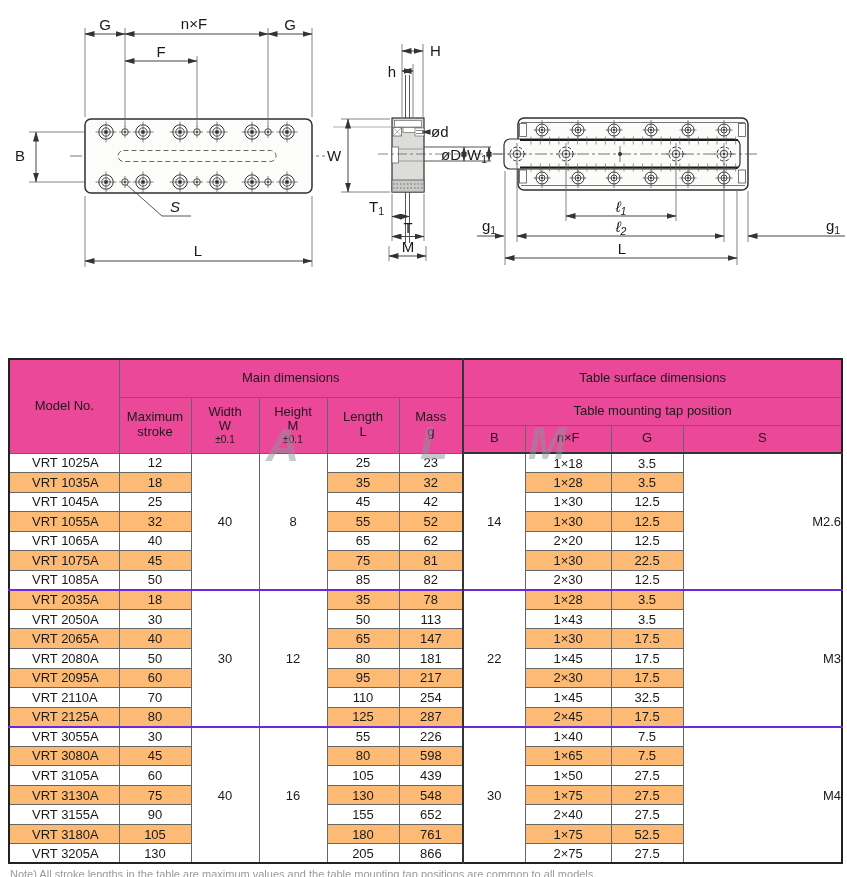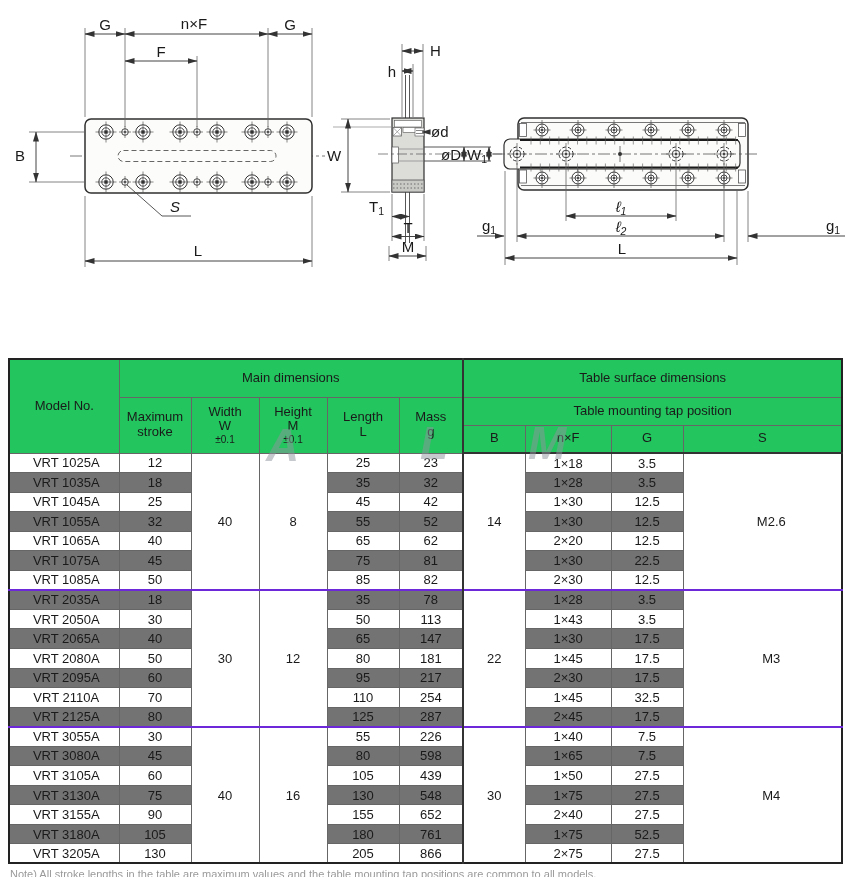--- a/index.html
+++ b/index.html
@@ -7,29 +7,29 @@
        font-family:"Liberation Sans",sans-serif;color:#1a1a1a}
   #drawing{position:absolute;top:0;left:0}
   .lbl{font-family:"Liberation Sans",sans-serif;font-size:15px;fill:#1a1a1a}
   .lbl .sub{font-size:10.5px}
   .it{font-style:italic}
   
   #spec{position:absolute;left:8px;top:358px;width:833px;border-collapse:collapse;
         table-layout:fixed;border:2px solid #222;font-size:13px}
   #spec th,#spec td{border:1px solid #666;text-align:center;padding:0;overflow:hidden;
         white-space:nowrap;font-weight:normal}
-  #spec thead th{background:#22c55e;line-height:1.12}
+  #spec thead th{background:#ec4899;line-height:1.12}
   #spec thead tr:nth-child(1){height:38px}
   #spec thead tr:nth-child(2){height:28px}
   #spec thead tr:nth-child(3){height:28px}
   #spec thead tr:nth-child(3) th{border-bottom:2px solid #333}
   #spec tbody tr{height:19.55px}
-  #spec td.model{text-align:center;padding-left:4px}
-  #spec td.stripe{background:#737373}
-  #spec td.scell{text-align:center;padding-left:18px}
+  #spec td.model{text-align:left;padding-left:22px}
+  #spec td.stripe{background:#fdba74}
+  #spec td.scell{text-align:right;padding-left:18px}
   #spec tr.group-start td{border-top:2px solid #6d28d9}
   #spec .colb-sep{border-left:2px solid #333}
   #spec .ln{display:block}
   #spec .tol{font-size:10px}
   
   .wm{position:absolute;font-size:46px;font-weight:bold;font-style:italic;
       color:#8e949c;opacity:.5;pointer-events:none;z-index:5}
   
   #note{position:absolute;left:10px;top:868px;font-size:11px;color:#9a9a9a;white-space:nowrap}
 </style>

